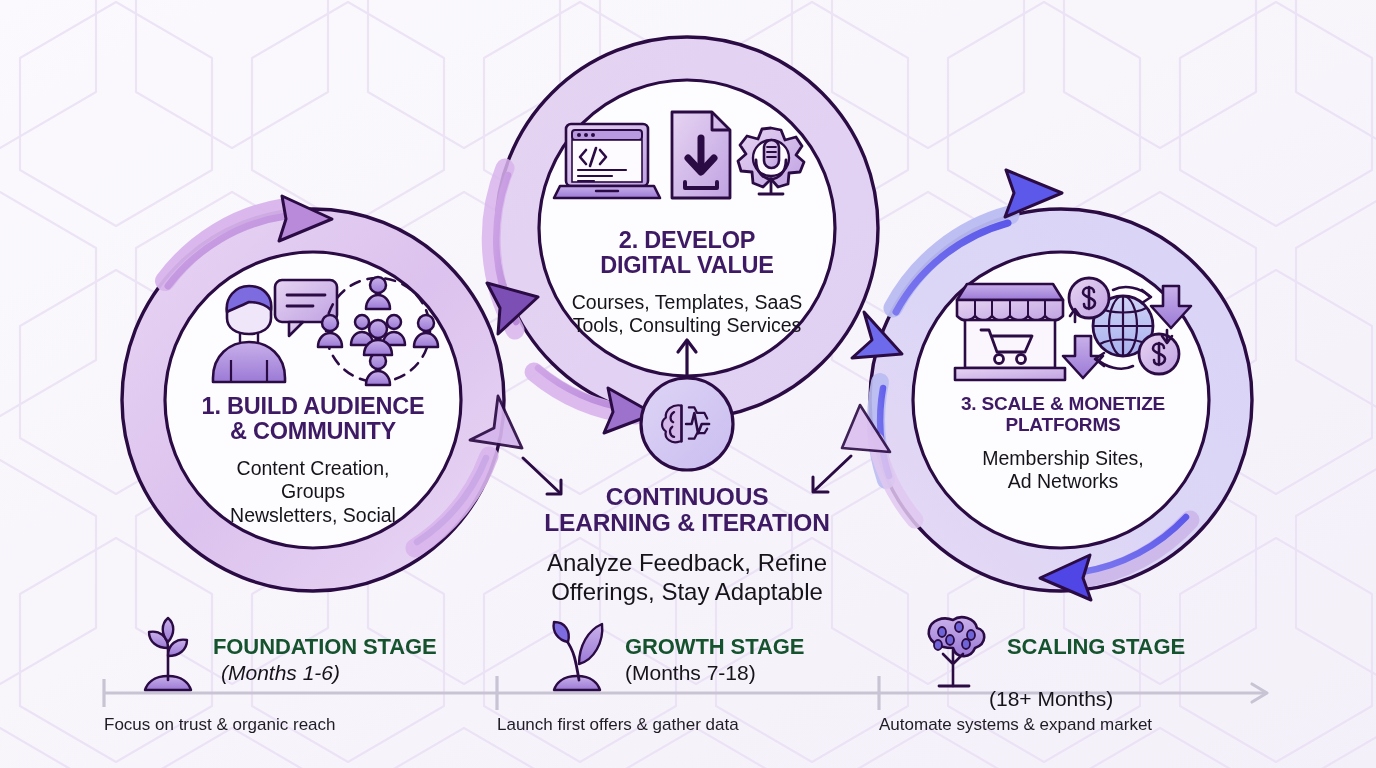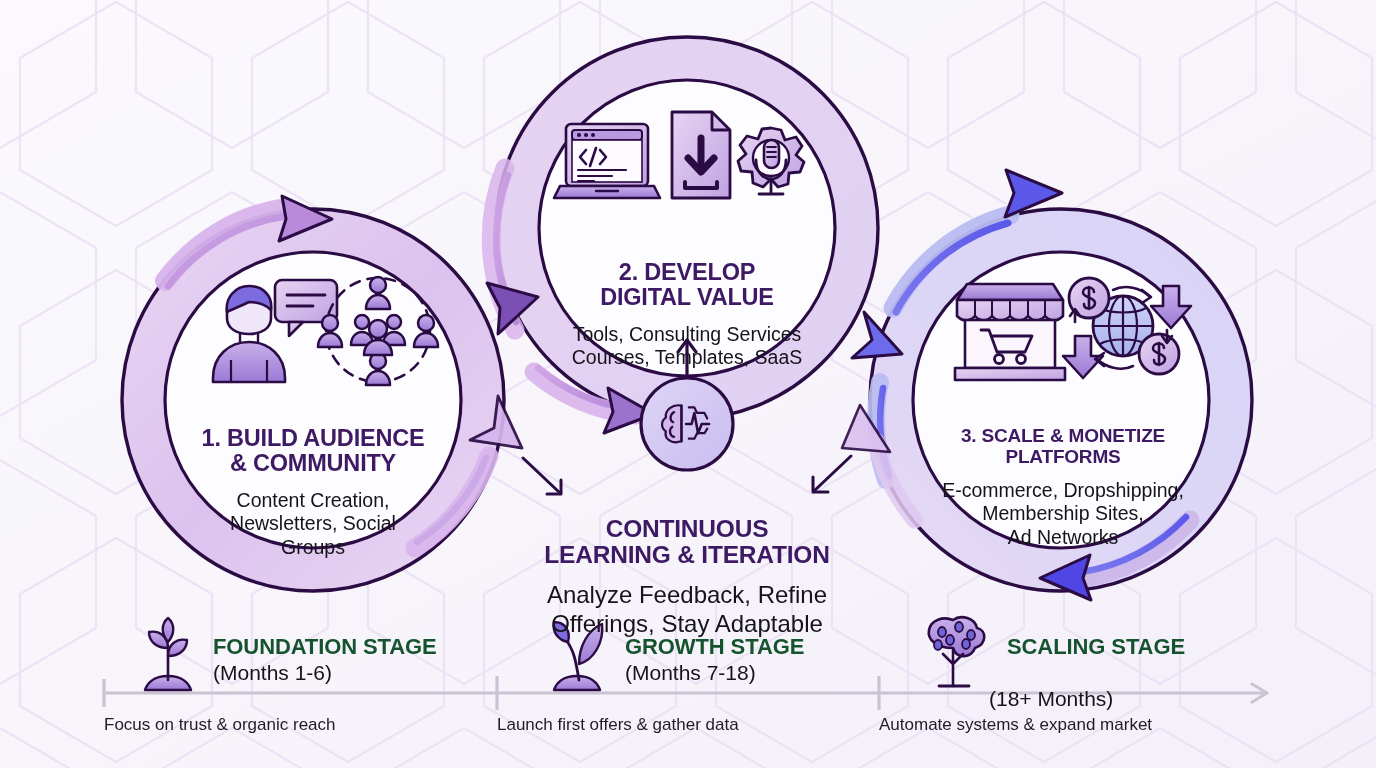--- a/index.html
+++ b/index.html
@@ -6,21 +6,21 @@
   html,body { width:1376px; height:768px; overflow:hidden; }
   body {
     font-family:"Liberation Sans", sans-serif;
     background:#f7f4fb;
     position:relative;
   }
   #stage { position:absolute; inset:0; width:1376px; height:768px; }
   #bg { position:absolute; inset:0; }
   #art { position:absolute; inset:0; }
 
-  .txt { position:absolute; text-align:center;margin-top:32px; }
+  .txt { position:absolute; text-align:center; }
   .node-title {
     font-weight:bold;
     color:#3d1a63;
     letter-spacing:-0.2px;
     line-height:1.08;
   }
   .node-sub {
     color:#16141a;
     line-height:1.20;
   }
@@ -349,62 +349,61 @@
     </g>
   </svg>
 
   <div class="txt c1" style="left:165px; top:394px; width:296px;">
     <div class="node-title">
       <div>1. BUILD AUDIENCE</div>
       <div>&amp; COMMUNITY</div>
     </div>
     <div class="node-sub" style="margin-top:12px;">
       <div>Content Creation,</div>
+      <div>Groups</div>
       <div>Newsletters, Social</div>
-      <div>Groups</div>
     </div>
   </div>
 
   <div class="txt c2" style="left:537px; top:228px; width:300px;">
     <div class="node-title">
       <div>2. DEVELOP</div>
       <div>DIGITAL VALUE</div>
     </div>
     <div class="node-sub" style="margin-top:12px;">
+      <div>Courses, Templates, SaaS</div>
       <div>Tools, Consulting Services</div>
-      <div>Courses, Templates, SaaS</div>
     </div>
   </div>
 
   <div class="txt c3" style="left:913px; top:394px; width:300px;">
     <div class="node-title">
       <div>3. SCALE &amp; MONETIZE</div>
       <div>PLATFORMS</div>
     </div>
     <div class="node-sub" style="margin-top:12px;">
-      <div>E-commerce, Dropshipping,</div>
       <div>Membership Sites,</div>
       <div>Ad Networks</div>
     </div>
   </div>
 
   <div class="txt cc" style="left:527px; top:484px; width:320px;">
     <div class="node-title">
       <div>CONTINUOUS</div>
       <div>LEARNING &amp; ITERATION</div>
     </div>
     <div class="node-sub" style="margin-top:12px;">
       <div>Analyze Feedback, Refine</div>
       <div>Offerings, Stay Adaptable</div>
     </div>
   </div>
 
   <div>
     <div class="stage-name" style="left:213px; top:634px;">FOUNDATION STAGE</div>
-    <div class="stage-months" style="left:213px; top:661px;">(Months 1-6)</div>
+    <div class="stage-months" style="left:221px; top:661px;font-style:italic;">(Months 1-6)</div>
     <div class="stage-note" style="left:104px; top:715px; width:394px;">Focus on trust &amp; organic reach</div>
   </div>
 
   <div>
     <div class="stage-name" style="left:625px; top:634px;">GROWTH STAGE</div>
     <div class="stage-months" style="left:625px; top:661px;">(Months 7-18)</div>
     <div class="stage-note" style="left:497px; top:715px; width:382px;">Launch first offers &amp; gather data</div>
   </div>
 
   <div>

